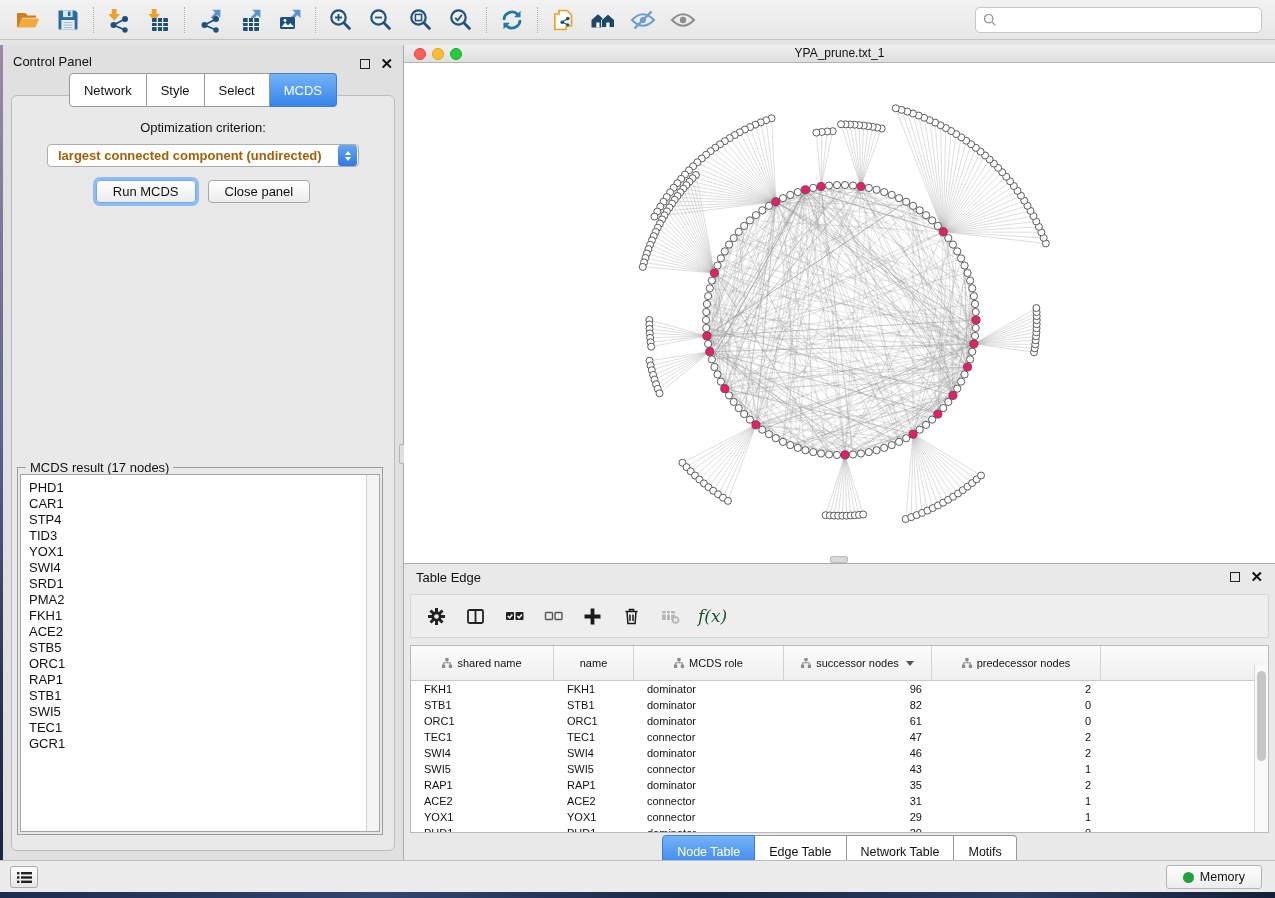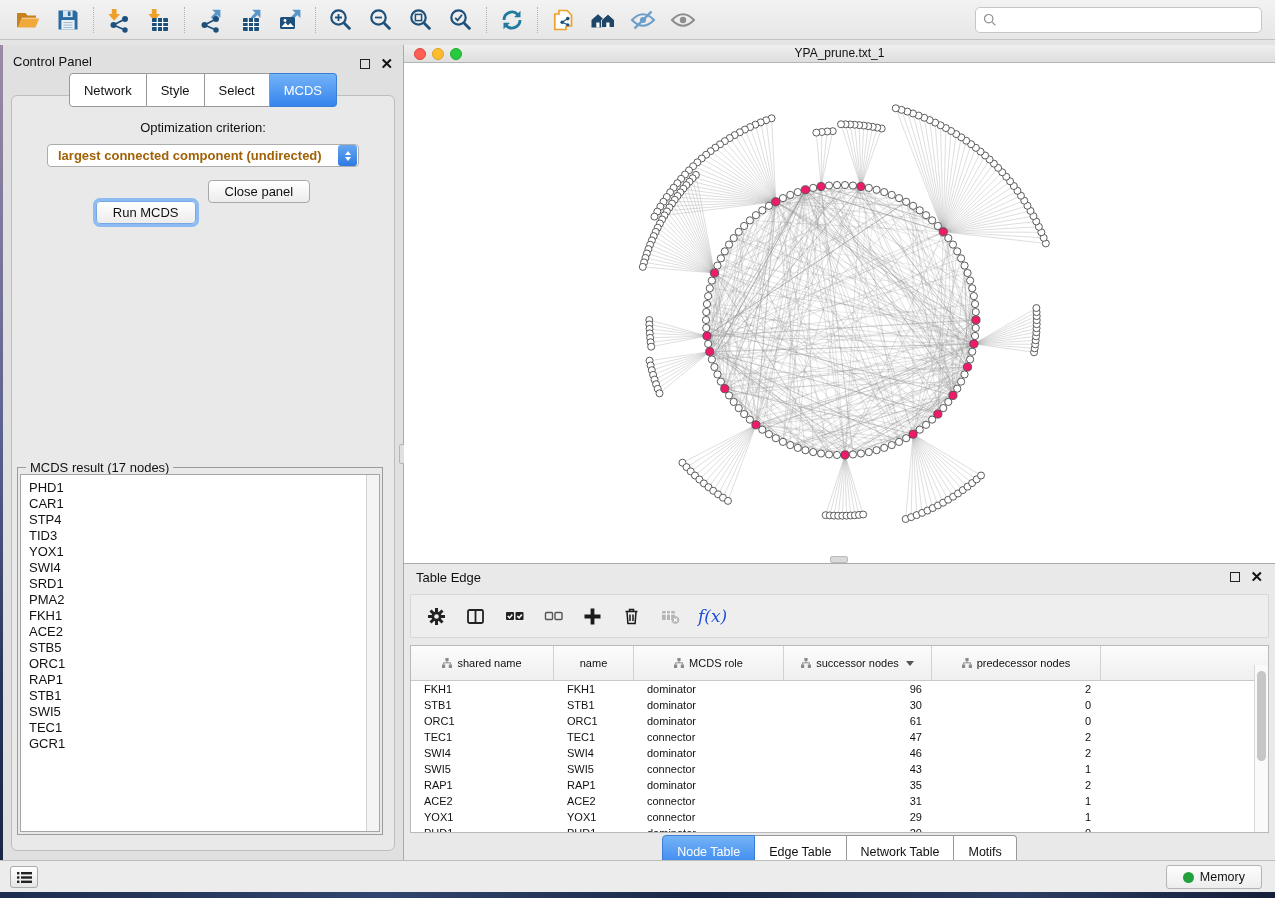--- a/index.html
+++ b/index.html
@@ -35,21 +35,21 @@
   #cp-inner { position:absolute; left:8px; right:8px; top:50px; bottom:9px; background:#e9e9e9; border:1px solid #bdbdbd; border-radius:6px; }
   #opt-label { margin-top:24px; text-align:center; font-size:13px; color:#111; }
   #opt-select { margin:9px auto 0; width:312px; height:23px; background:#fff; border:1px solid #adadad; border-radius:4px; display:flex; align-items:center; position:relative; }
   #opt-select .sel-text { flex:1; font-size:13px; padding-left:10px; color:#a16207; white-space:nowrap;font-weight:bold; }
   #opt-select .stepper { width:19px; height:21px; margin-right:1px; border-radius:3px; background:linear-gradient(#66a7f2,#2e7ae2); display:flex; flex-direction:column; align-items:center; justify-content:center; gap:2px; }
   .stepper i { width:0; height:0; border-left:3.5px solid transparent; border-right:3.5px solid transparent; }
   .stepper i.up { border-bottom:4px solid #fff; }
   .stepper i.dn { border-top:4px solid #fff; }
   #btn-row { margin-top:13px; display:flex; justify-content:center; gap:12px; }
   .btn { height:23px; padding:0 16px; background:linear-gradient(#ffffff,#ececec); border:1px solid #a8a8a8; border-radius:4px; font-size:13px; color:#111; font-family:"Liberation Sans",sans-serif; }
-  .btn.focus { box-shadow:0 0 0 3px rgba(125,180,245,.85); border-color:#74a8e6;margin-top:21px; }
+  .btn.focus { box-shadow:0 0 0 3px rgba(125,180,245,.85); border-color:#74a8e6; }
   #result-box { position:absolute; left:5px; right:11px; top:371px; height:368px; border:1px solid #9c9c9c; }
   #result-title { position:absolute; top:-8px; left:8px; background:#e9e9e9; padding:0 4px; font-size:13px; color:#111; }
   #result-list { position:absolute; left:2px; right:2px; top:6px; bottom:2px; background:#fff; border:1px solid #a5a5a5; overflow:hidden; }
   #result-scroll { position:absolute; right:0; top:0; bottom:0; width:13px; background:#f4f4f4; border-left:1px solid #d2d2d2; }
   .result-item { font-size:13px; color:#111; padding-left:8px; line-height:16px; }
   #result-list .pad { height:5px; }
 
   
   #v-splitter { position:absolute; left:403px; top:45px; width:1px; height:815px; background:#a9a9a9; }
   #v-handle { position:absolute; left:399px; top:444px; width:8px; height:20px; background:#e0e0e0; border:1px solid #b5b5b5; border-radius:2px; }
@@ -63,21 +63,21 @@
   #net-title { text-align:center; font-size:12px; line-height:17px; color:#111; }
   #netsvg { display:block; }
   #h-handle { position:absolute; left:830px; top:556px; width:18px; height:7px; background:#d9d9d9; border:1px solid #bbb; border-radius:2px; }
 
   
   #table-panel { position:absolute; left:404px; top:563px; width:871px; height:297px; background:#e9e9e9; border-top:1px solid #ababab; }
   #tp-header { height:26px; display:flex; align-items:center; padding:0 12px; }
   #tp-toolbar { position:absolute; left:6px; right:6px; top:30px; height:44px; background:#eeeeee; border:1px solid #d6d6d6; border-radius:2px; display:flex; align-items:center; padding-left:14px; gap:17px; }
   .tpt-icon { width:22px; height:22px; display:flex; align-items:center; justify-content:center; }
   .tpt-icon svg { width:19px; height:19px; }
-  #fx-label { font-size:17px; font-style:italic; font-family:"DejaVu Serif", serif; color:#1d4ed8; }
+  #fx-label { font-size:17px; font-style:italic; font-family:"DejaVu Serif", serif; color:#14532d; }
   #tbl { position:absolute; left:6px; right:6px; top:81px; height:188px; background:#fff; border:1px solid #b9b9b9; overflow:hidden; }
   #tbl-header { display:flex; height:35px; background:linear-gradient(#fcfcfc,#efefef); border-bottom:1px solid #c9c9c9; }
   .th { display:flex; align-items:center; justify-content:center; gap:5px; font-size:11px; color:#111; border-right:1px solid #d2d2d2; }
   .th:last-child { border-right:none; }
   .th svg { width:10px; height:10px; }
   .sort-dn { width:0; height:0; border-left:4px solid transparent; border-right:4px solid transparent; border-top:5px solid #555; margin-left:2px; }
   .tr { display:flex; height:16px; }
   .td { font-size:11px; color:#111; line-height:16px; white-space:nowrap; overflow:hidden; }
   .td.txt { padding-left:13px; }
   .td.num { text-align:right; padding-right:10px; }
@@ -1269,21 +1269,21 @@
             <div class="td txt" style="width: 143px; flex: 0 0 auto;">FKH1</div>
             <div class="td txt" style="width: 80px; flex: 0 0 auto;">FKH1</div>
             <div class="td txt" style="width: 150px; flex: 0 0 auto;">dominator</div>
             <div class="td num" style="width: 148px; flex: 0 0 auto;">96</div>
             <div class="td num" style="width: 169px; flex: 0 0 auto;">2</div>
           </div>
           <div class="tr">
             <div class="td txt" style="width: 143px; flex: 0 0 auto;">STB1</div>
             <div class="td txt" style="width: 80px; flex: 0 0 auto;">STB1</div>
             <div class="td txt" style="width: 150px; flex: 0 0 auto;">dominator</div>
-            <div class="td num" style="width: 148px; flex: 0 0 auto;">30</div>
+            <div class="td num" style="width: 148px; flex: 0 0 auto;">82</div>
             <div class="td num" style="width: 169px; flex: 0 0 auto;">0</div>
           </div>
           <div class="tr">
             <div class="td txt" style="width: 143px; flex: 0 0 auto;">ORC1</div>
             <div class="td txt" style="width: 80px; flex: 0 0 auto;">ORC1</div>
             <div class="td txt" style="width: 150px; flex: 0 0 auto;">dominator</div>
             <div class="td num" style="width: 148px; flex: 0 0 auto;">61</div>
             <div class="td num" style="width: 169px; flex: 0 0 auto;">0</div>
           </div>
           <div class="tr">

